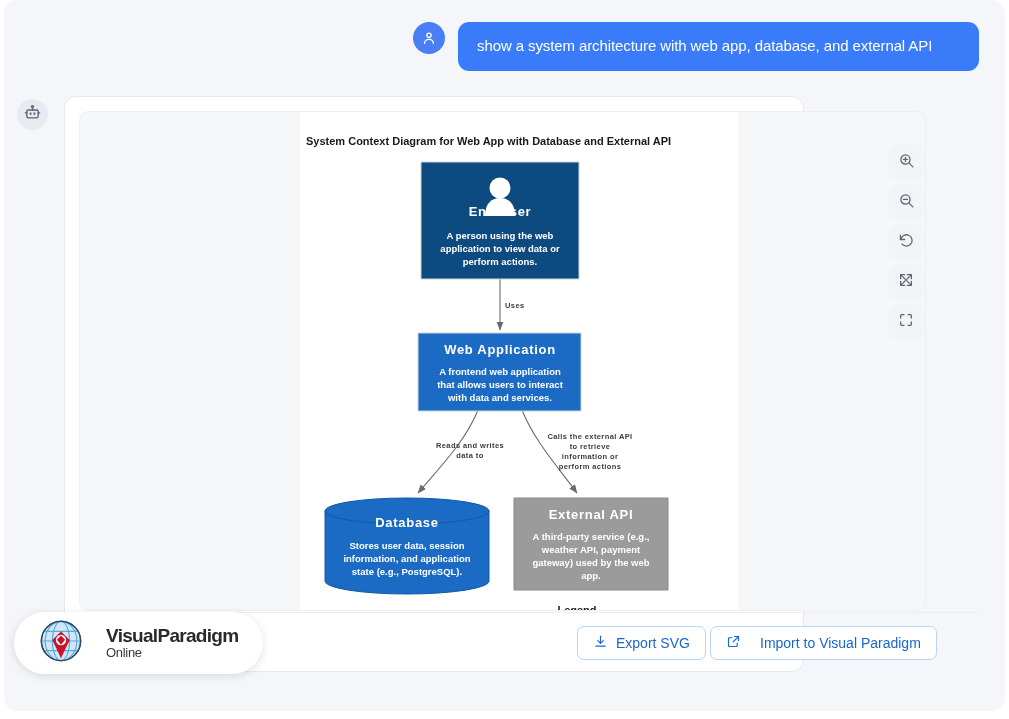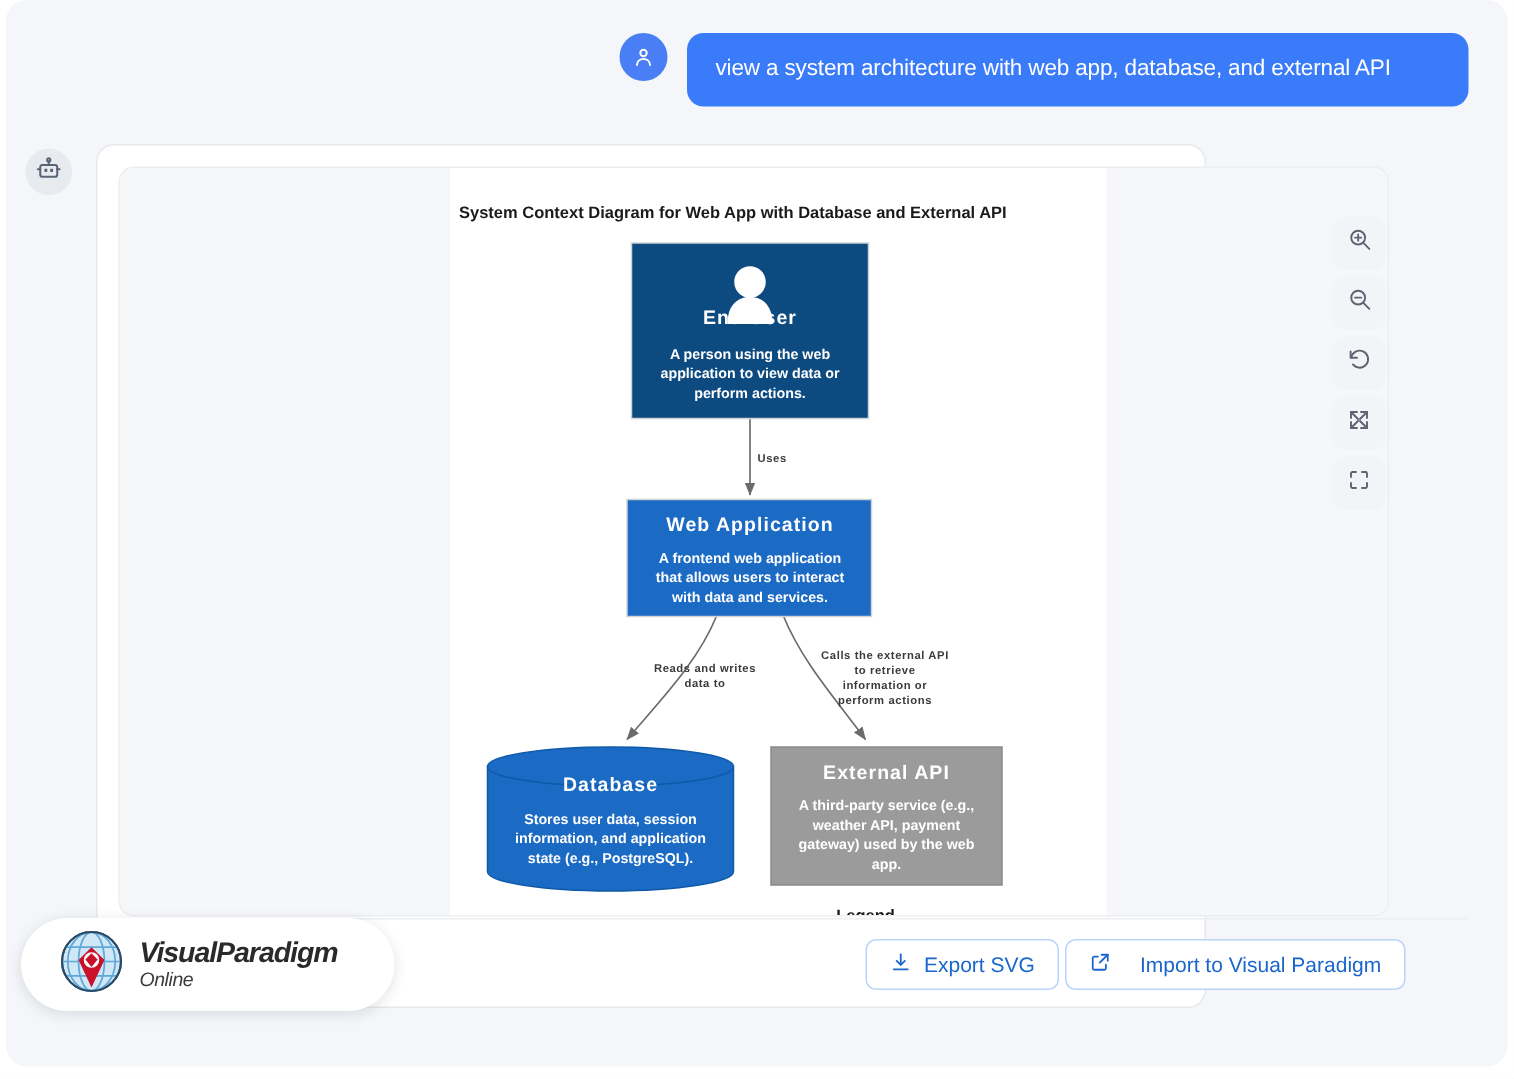--- a/index.html
+++ b/index.html
@@ -149,22 +149,21 @@
   
   #vp-logo-badge {
     position: absolute;
     left: 14px; top: 612px;
     width: 249px; height: 62px;
     background: #ffffff;
     border-radius: 31px;
     box-shadow: 0 2px 9px rgba(20,30,50,0.13);
     display: flex; align-items: center;
     padding-left: 24px;
-    gap: 9px;
-    font-style: italic;
+    gap: 22px;
   }
   #vp-logo-text { line-height: 1.05; }
   #vp-logo-line1 {
     font-size: 19px; font-weight: bold; color: #2a2a2a;
     letter-spacing: -0.7px;
   }
   #vp-logo-line2 {
     font-size: 13px; color: #3a3a3a; letter-spacing: -0.3px;
   }
 
@@ -183,21 +182,21 @@
 
   <div id="chat-row">
     <div id="avatar">
       <span>
         <svg width="16" height="16" viewBox="0 0 24 24" fill="none" stroke="#ffffff" stroke-width="2" stroke-linecap="round" stroke-linejoin="round">
           <circle cx="12" cy="8" r="3.2"></circle>
           <path d="M5.5 20c0-3.6 2.9-6 6.5-6s6.5 2.4 6.5 6"></path>
         </svg>
       </span>
     </div>
-    <div id="user-bubble">view a system architecture with web app, database, and external API</div>
+    <div id="user-bubble">show a system architecture with web app, database, and external API</div>
   </div>
 
   <div id="bot-icon-wrap">
     <span>
       <svg width="17" height="17" viewBox="0 0 24 24" fill="none" stroke="#5a6477" stroke-width="1.9" stroke-linecap="round" stroke-linejoin="round">
         <rect x="4" y="8.5" width="16" height="11" rx="2.2"></rect>
         <path d="M12 8.5V5"></path>
           <circle cx="12" cy="3.7" r="1.5"></circle>
         <path d="M4 12.5H1.8M22.2 12.5H20"></path>
         <rect x="8" y="12" width="2.6" height="3" rx="0.5" fill="#5a6477" stroke="none"></rect>

